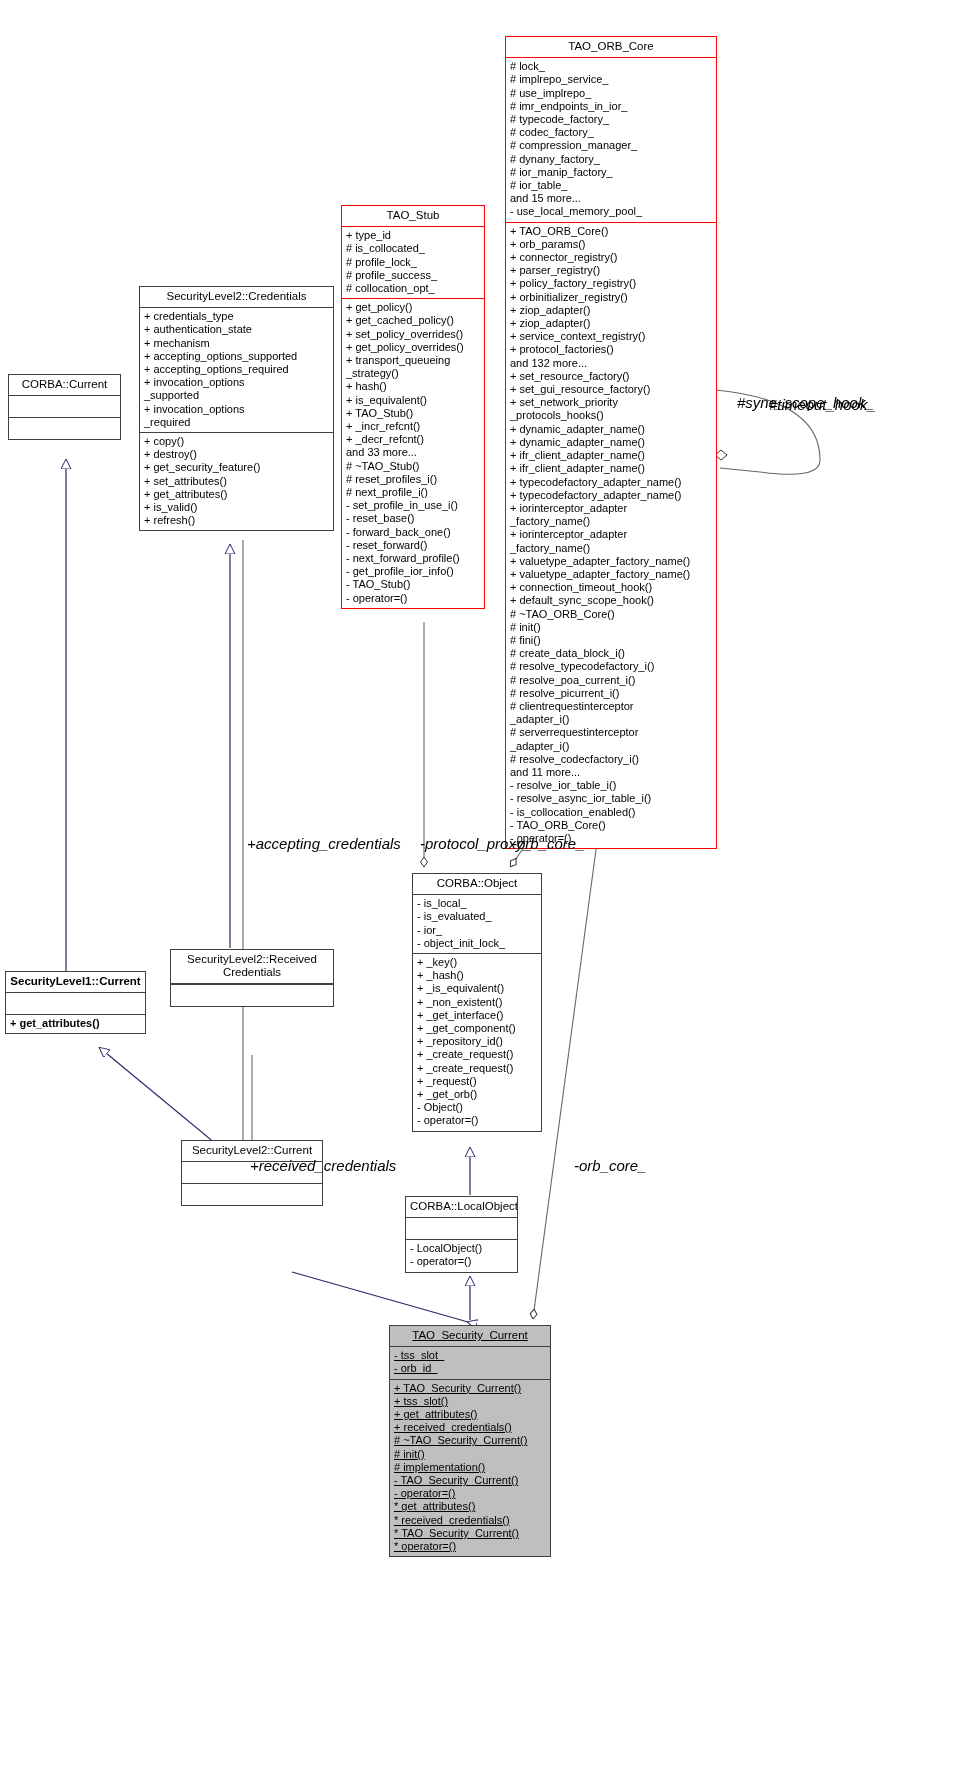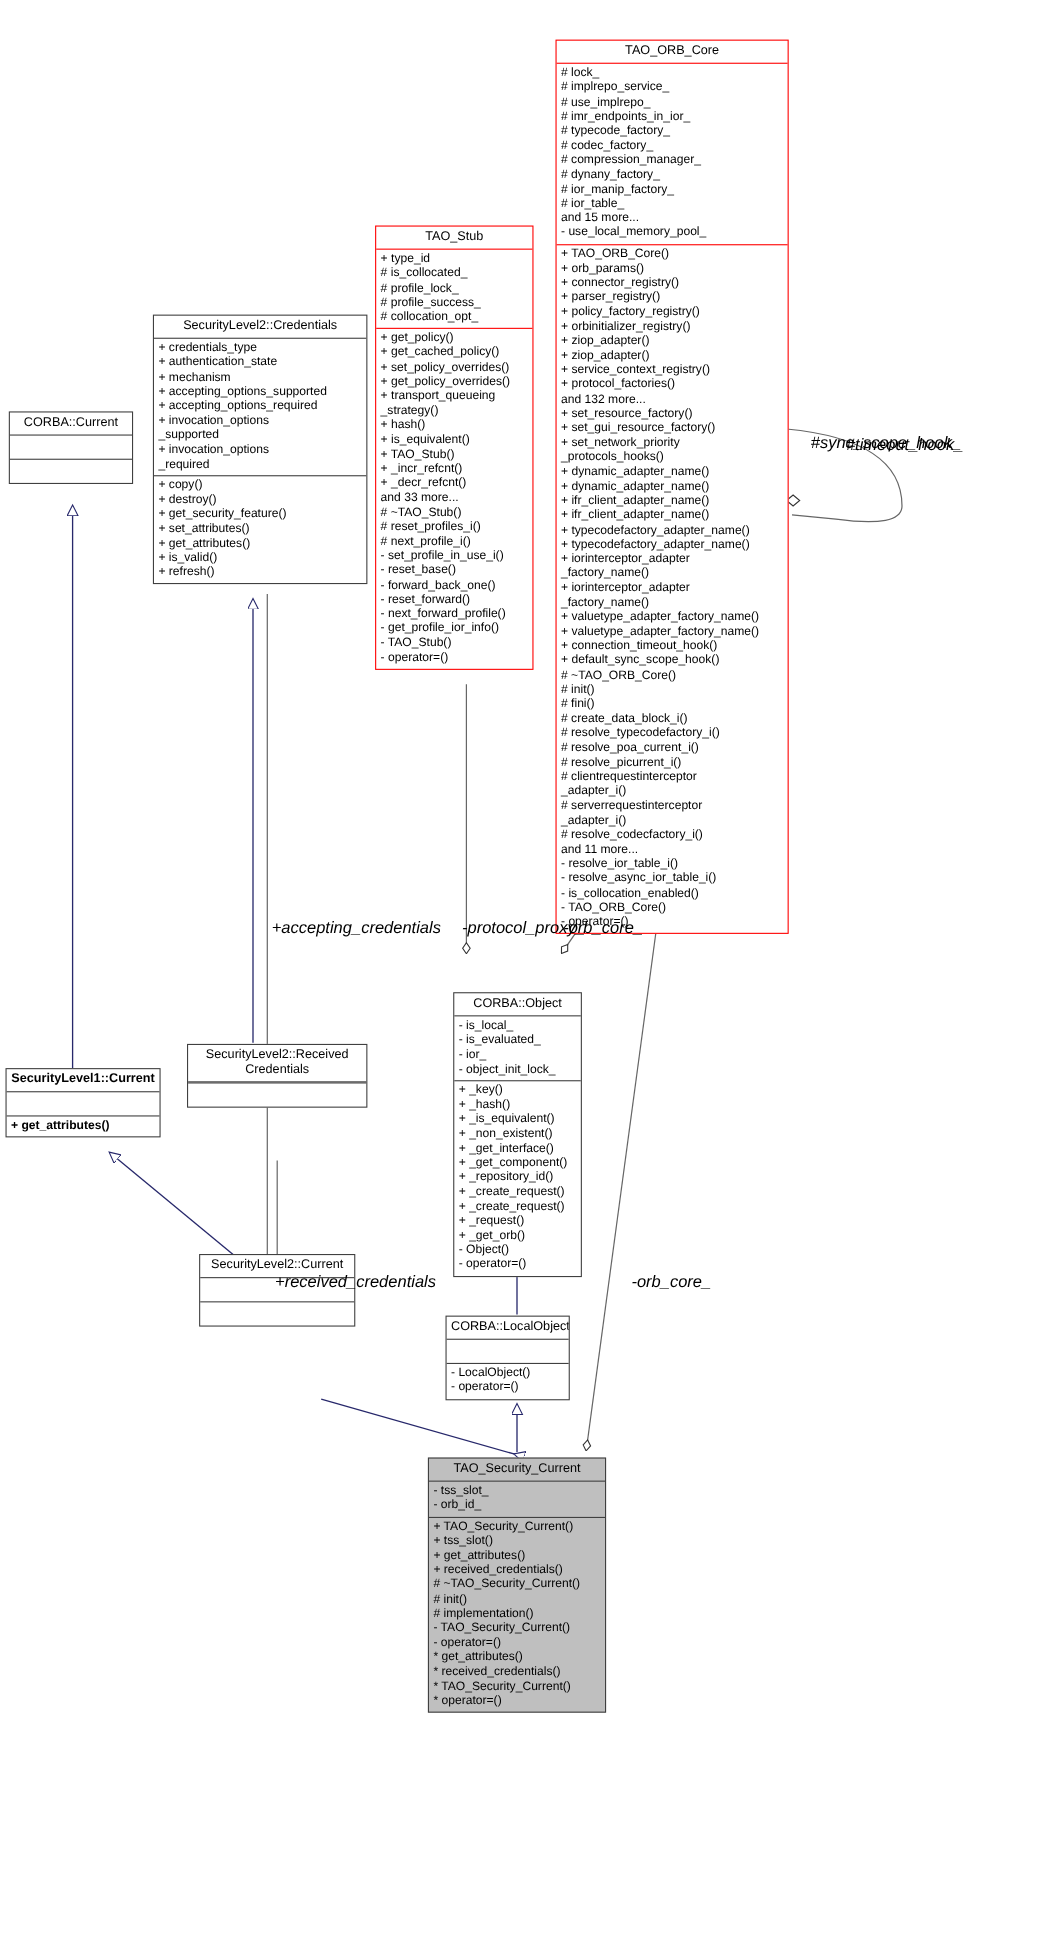--- a/index.html
+++ b/index.html
@@ -279,21 +279,21 @@
   </div>
 
   <div class="umlbox" style="left:181px; top:1140px; width:142px;">
     <div class="uml-title">SecurityLevel2::Current</div>
     <div class="uml-sep"></div>
     <div class="uml-compartment empty"></div>
     <div class="uml-sep"></div>
     <div class="uml-compartment empty"></div>
   </div>
 
-  <div class="umlbox" style="left:412px; top:902px; width:117px;">
+  <div class="umlbox" style="left:412px; top:873px; width:130px;">
     <div class="uml-title">CORBA::Object</div>
     <div class="uml-sep"></div>
     <div class="uml-compartment">
         <div>- is_local_</div>
         <div>- is_evaluated_</div>
         <div>- ior_</div>
         <div>- object_init_lock_</div>
       </div>
     <div class="uml-sep"></div>
     <div class="uml-compartment">
@@ -317,21 +317,21 @@
     <div class="uml-title">CORBA::LocalObject</div>
     <div class="uml-sep"></div>
     <div class="uml-compartment empty"></div>
     <div class="uml-sep"></div>
     <div class="uml-compartment">
         <div>- LocalObject()</div>
         <div>- operator=()</div>
       </div>
   </div>
 
-  <div class="umlbox filled" style="left:389px; top:1325px; width:162px;">
+  <div class="umlbox filled" style="left:389px; top:1325px; width:162px;text-decoration:underline;">
     <div class="uml-title">TAO_Security_Current</div>
     <div class="uml-sep"></div>
     <div class="uml-compartment">
         <div>- tss_slot_</div>
         <div>- orb_id_</div>
       </div>
     <div class="uml-sep"></div>
     <div class="uml-compartment">
         <div>+ TAO_Security_Current()</div>
         <div>+ tss_slot()</div>

